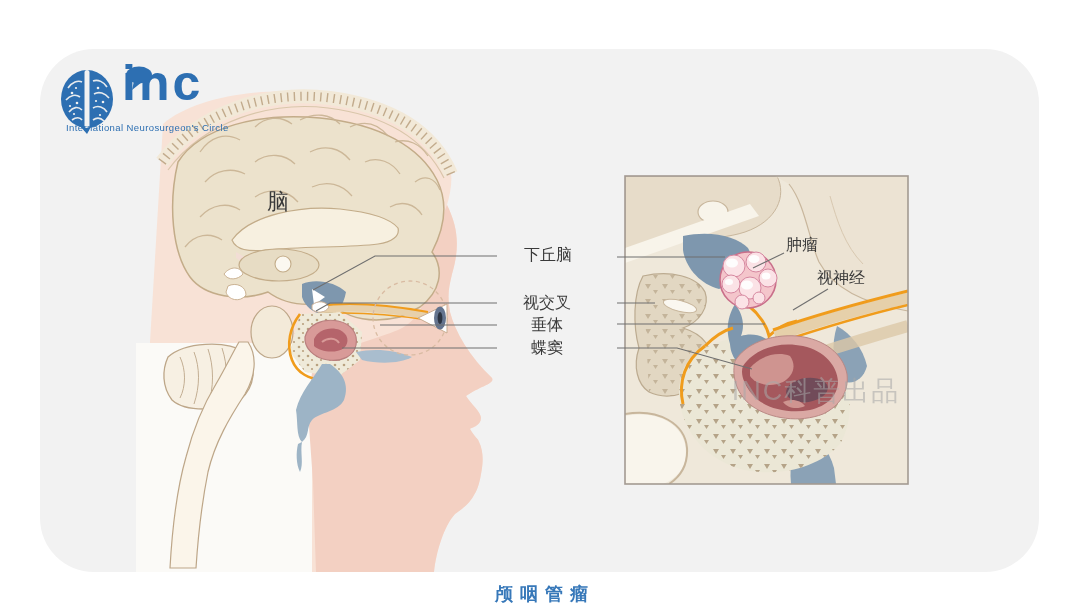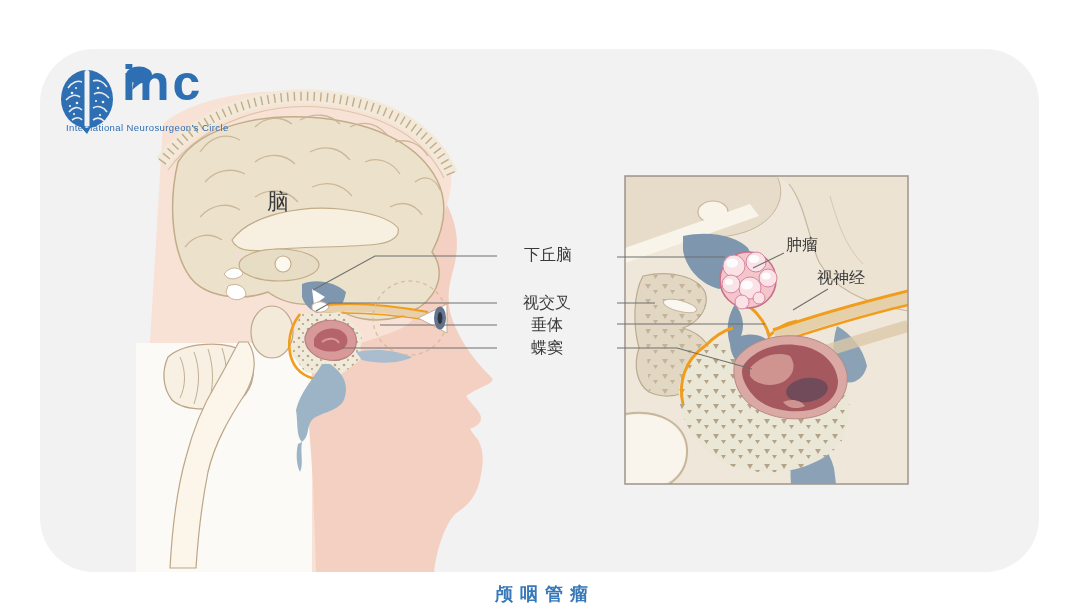--- a/index.html
+++ b/index.html
@@ -296,17 +296,18 @@
   </div>
 
   <div class="lbl lbl-brain" style="left:278px;top:190px;">脑</div>
   <div class="lbl" style="left:548px;top:243px;">下丘脑</div>
   <div class="lbl" style="left:547px;top:291px;">视交叉</div>
   <div class="lbl" style="left:547px;top:313px;">垂体</div>
   <div class="lbl" style="left:547px;top:336px;">蝶窦</div>
   <div class="lbl" style="left:802px;top:233px;">肿瘤</div>
   <div class="lbl" style="left:841px;top:266px;">视神经</div>
 
+  <div class="wm" style="left:816px;top:379px;">INC科普出品</div>
 
   <div class="page-title">颅咽管瘤</div>
 
   <div class="bottom-sliver"></div>
 </div>
 
 </body></html>

